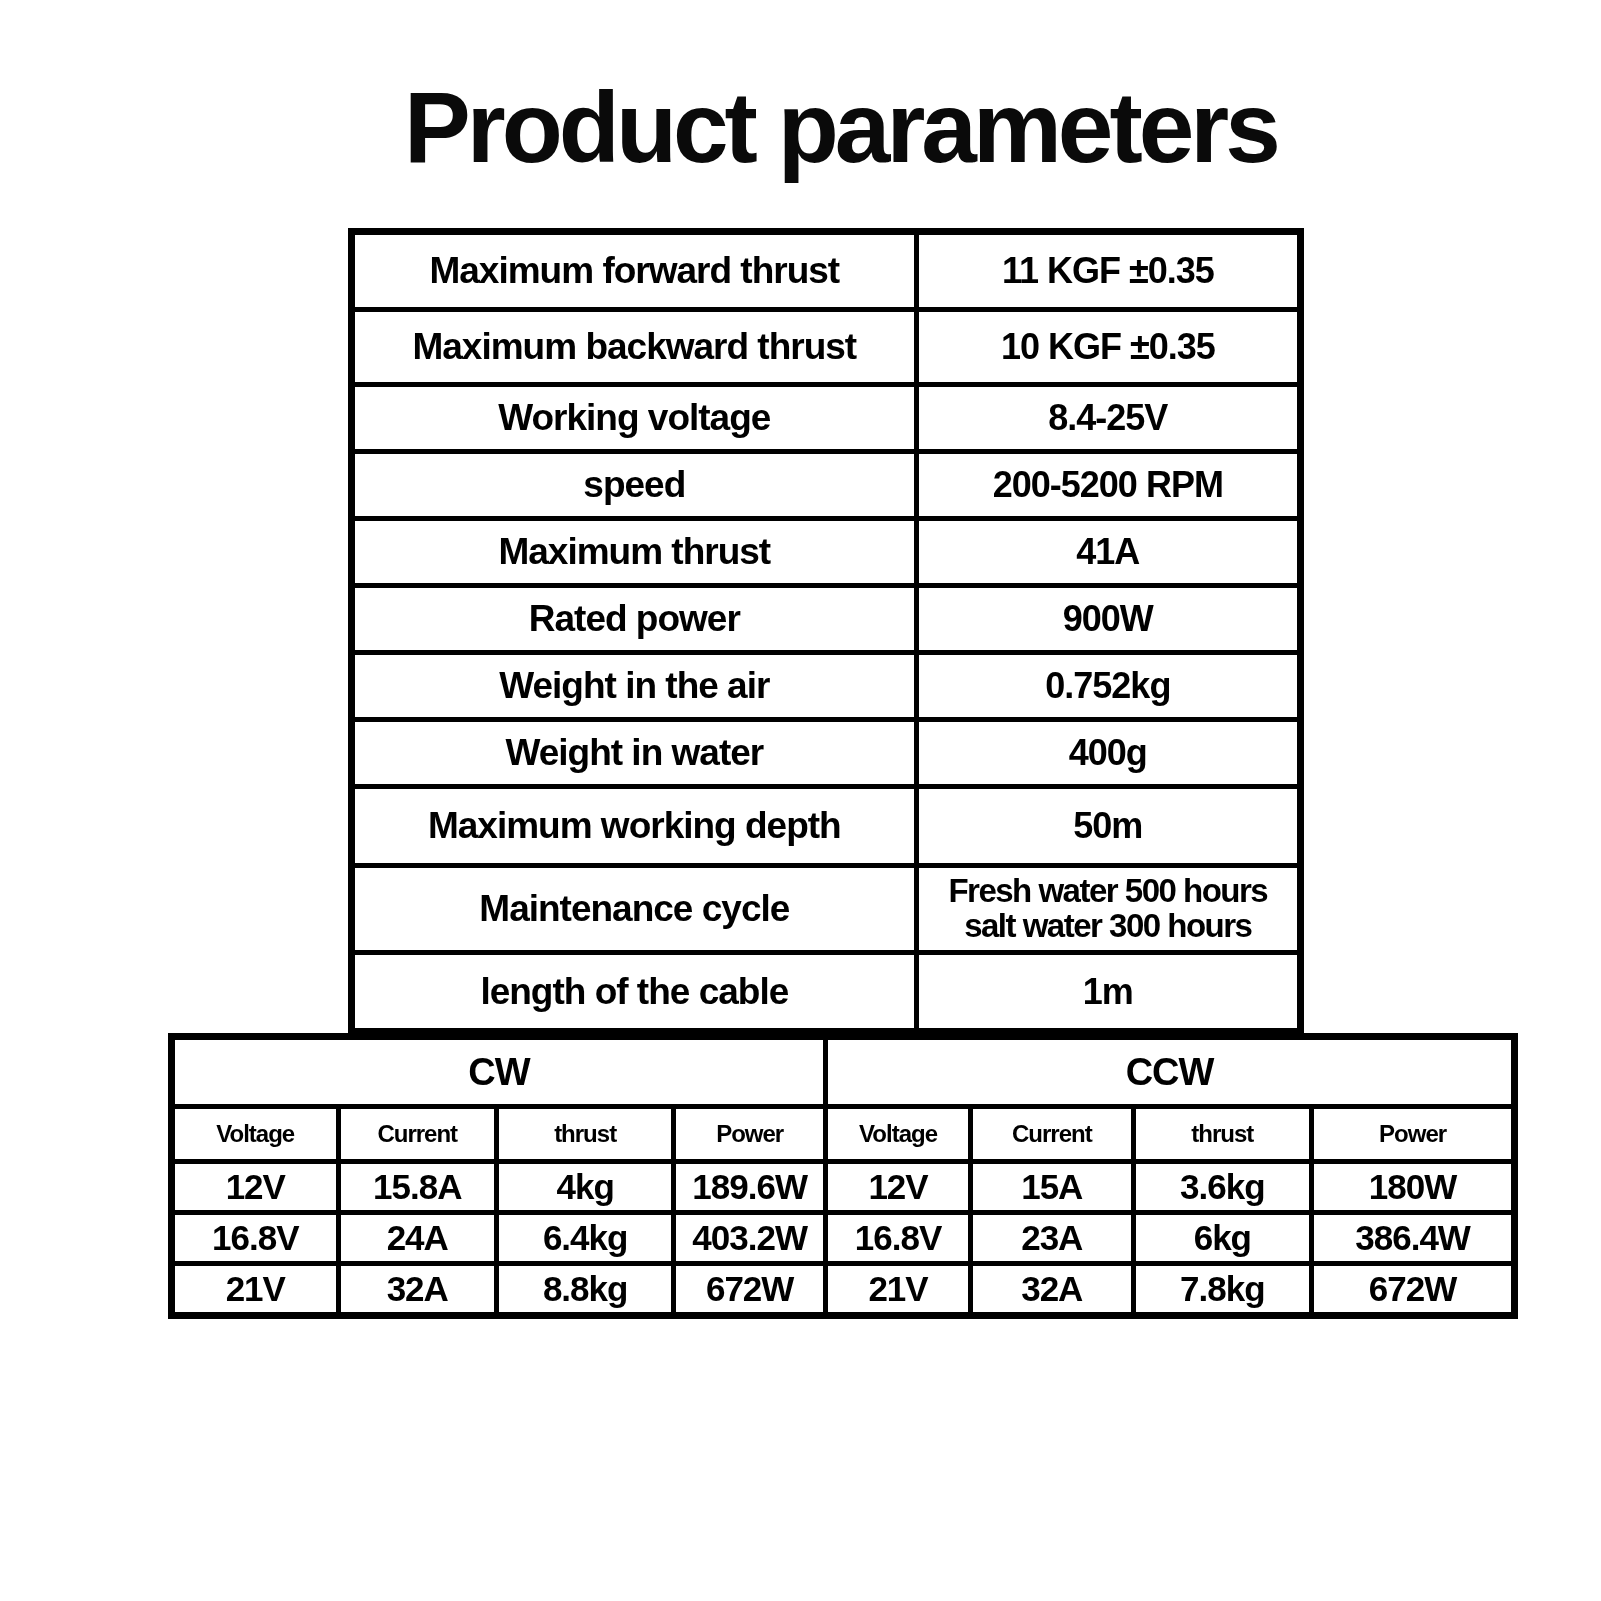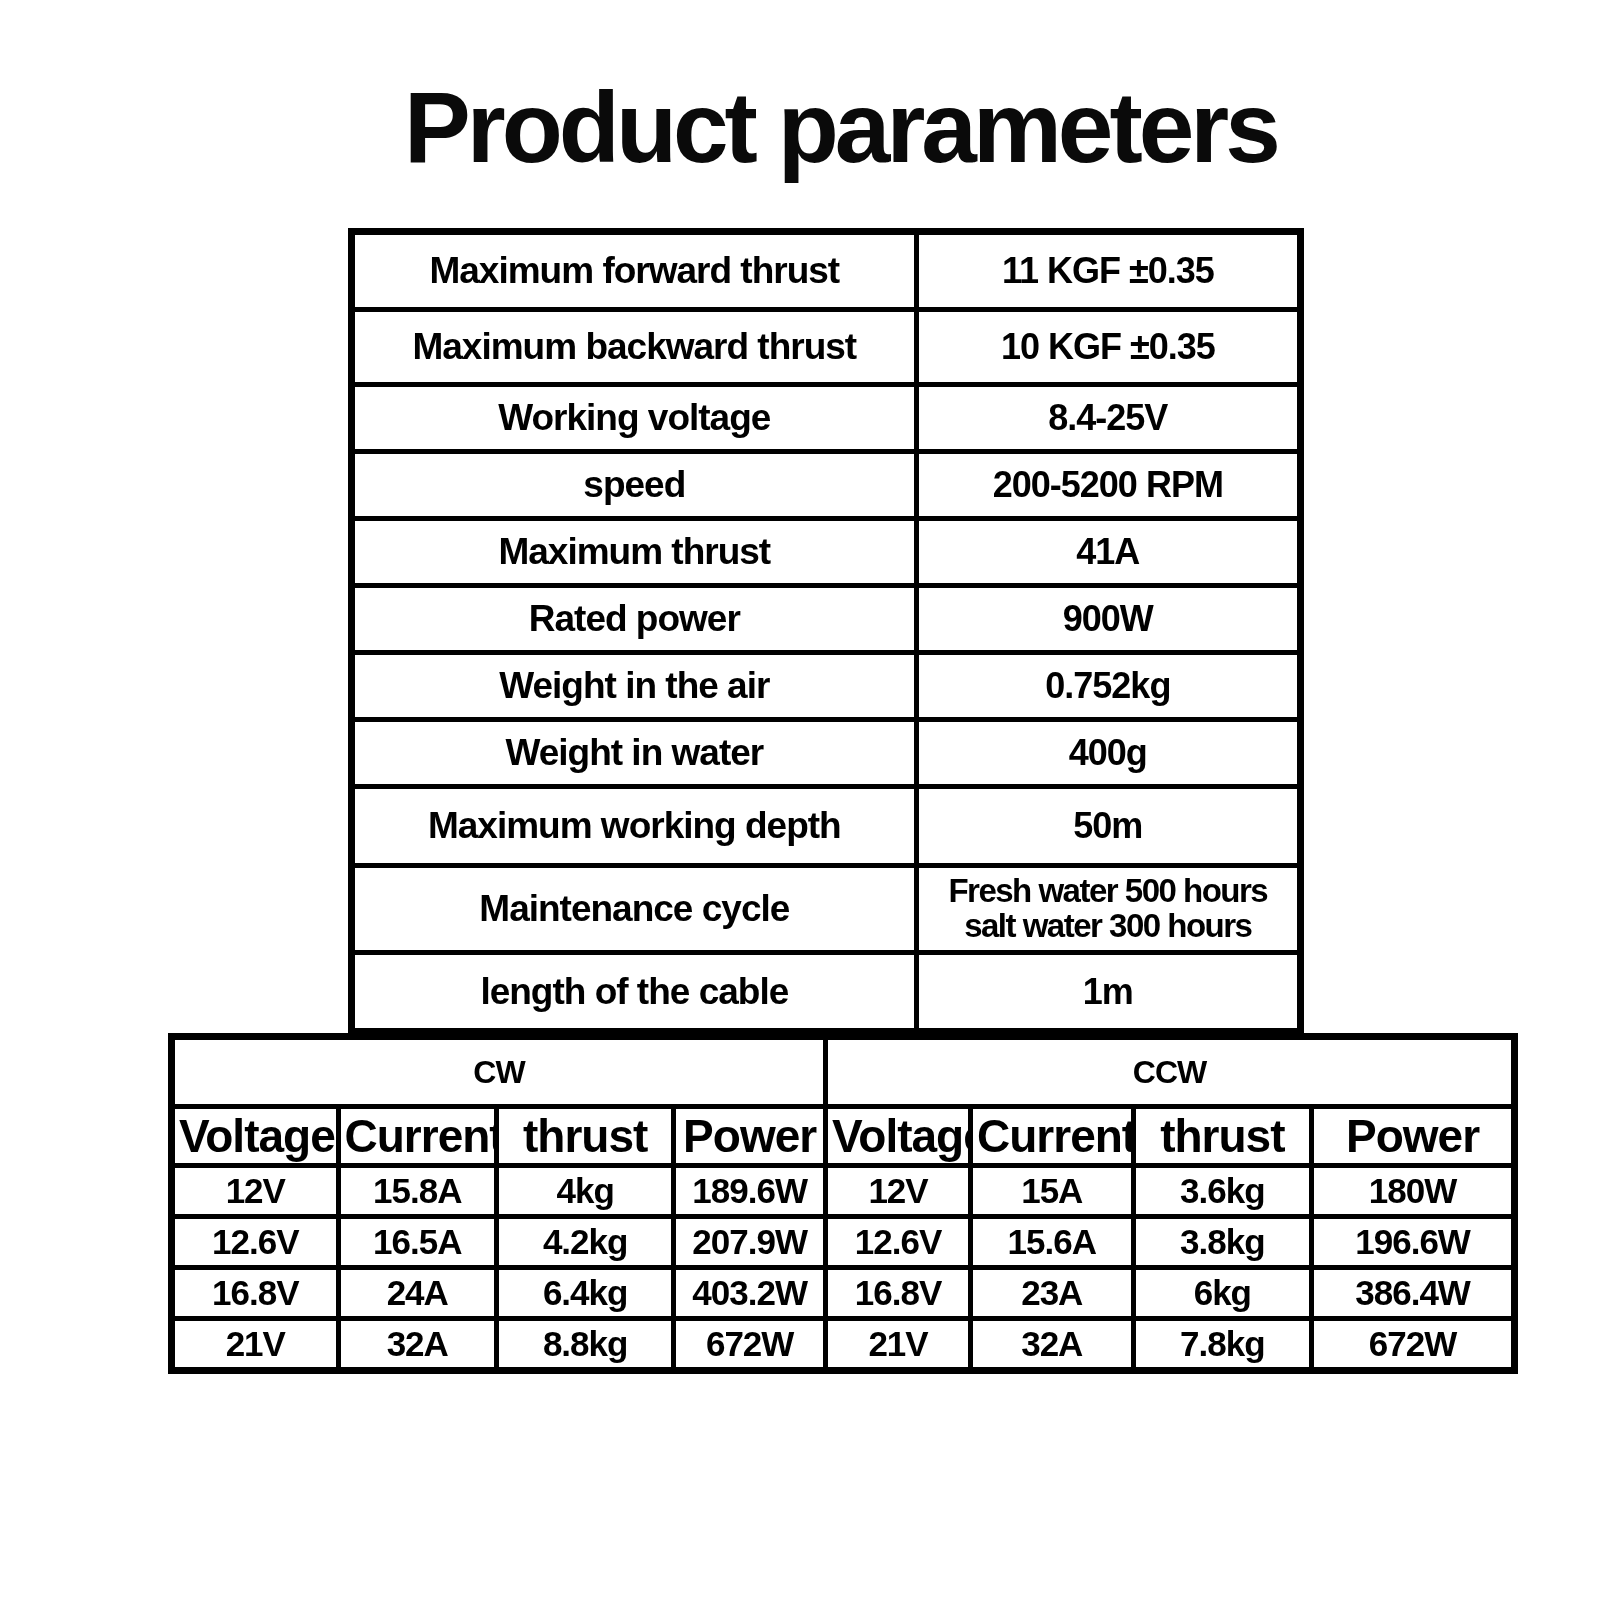--- a/index.html
+++ b/index.html
@@ -41,22 +41,22 @@
   .spec-table tr:nth-child(11) td{height:73px;}
   .spec-table .multiline span{display:block;font-size:33px;line-height:1.05;letter-spacing:-1.5px;}
   
   .perf-table{
     position:absolute;left:128px;top:1033px;
     width:1350px;
     border:7px solid #000;
     font-weight:700;
   }
   .perf-table th,.perf-table td{letter-spacing:-1px;}
-  .perf-table .group-row th{height:64px;font-size:32px;}
-  .perf-table .header-row th{height:50px;font-size:46px;}
+  .perf-table .group-row th{height:64px;font-size:38px;}
+  .perf-table .header-row th{height:50px;font-size:24px;}
   .perf-table td{height:46px;font-size:35px;}
 </style>
 </head>
 <body>
 
 <div id="page">
 
   <h1 class="page-title">Product parameters</h1>
 
   <table class="spec-table">
@@ -145,30 +145,20 @@
         <td>12V</td>
         <td>15.8A</td>
         <td>4kg</td>
         <td>189.6W</td>
         <td>12V</td>
         <td>15A</td>
         <td>3.6kg</td>
         <td>180W</td>
       </tr>
       <tr>
-        <td>12.6V</td>
-        <td>16.5A</td>
-        <td>4.2kg</td>
-        <td>207.9W</td>
-        <td>12.6V</td>
-        <td>15.6A</td>
-        <td>3.8kg</td>
-        <td>196.6W</td>
-      </tr>
-      <tr>
         <td>16.8V</td>
         <td>24A</td>
         <td>6.4kg</td>
         <td>403.2W</td>
         <td>16.8V</td>
         <td>23A</td>
         <td>6kg</td>
         <td>386.4W</td>
       </tr>
       <tr>

